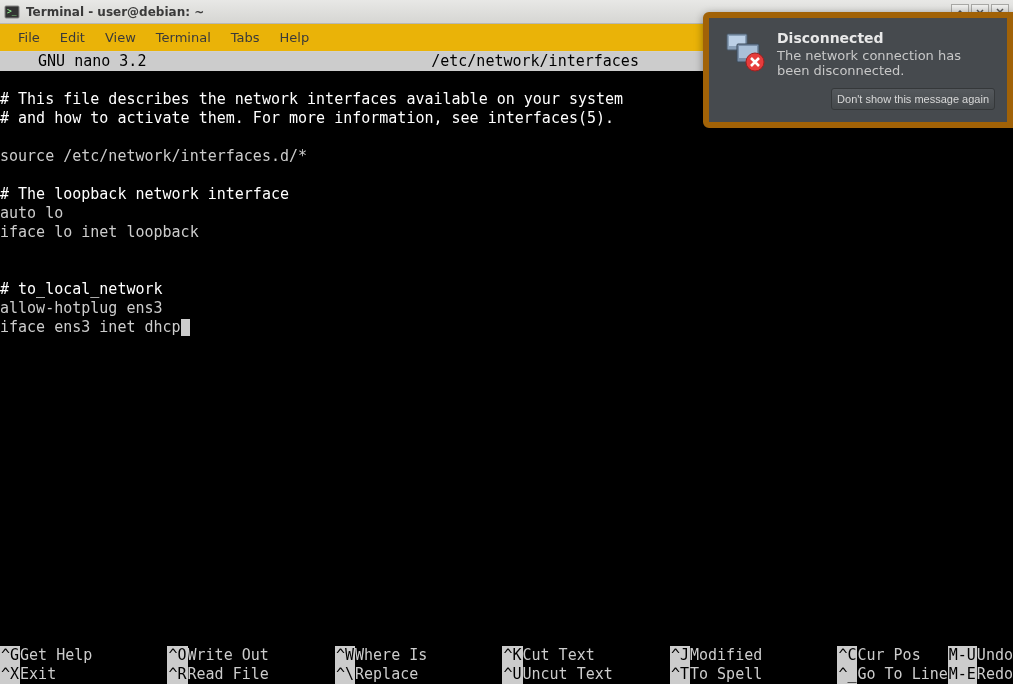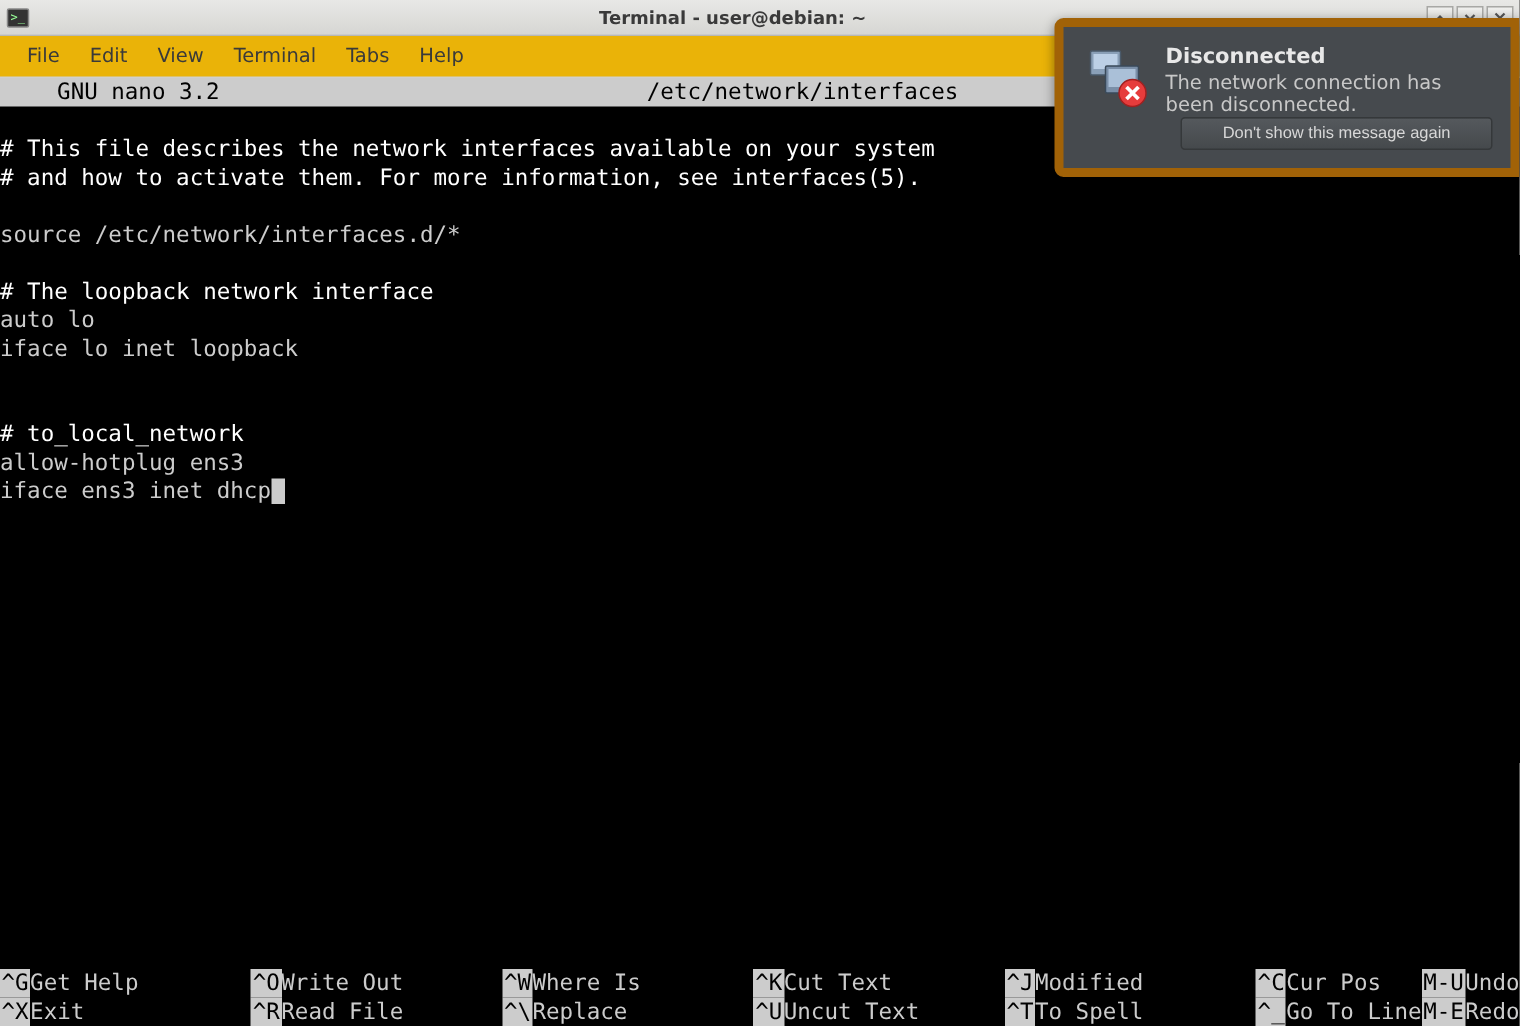--- a/index.html
+++ b/index.html
@@ -22,21 +22,20 @@
     .titlebar-icon {
       width: 16px;
       height: 16px;
       margin-right: 6px;
       display: inline-flex;
       align-items: center;
       justify-content: center;
     }
     .titlebar-title {
       flex: 1;
-      text-align: center;
       font-weight: bold;
       font-size: 12px;
       color: #3a3a3a;
     }
     .window-controls {
       display: flex;
       gap: 2px;
     }
     .win-btn {
       width: 18px;
@@ -144,25 +143,26 @@
     .notif-title {
       font-weight: bold;
       font-size: 14px;
       margin-bottom: 2px;
     }
     .notif-body {
       font-size: 13px;
       color: #c8c8c8;
     }
     .notif-btn {
+      margin-top: 10px;
       align-self: flex-end;
       background: linear-gradient(to bottom, #55595d, #45494c);
       border: 1px solid #35383a;
       border-radius: 3px;
-      padding: 4px 27px;
+      padding: 4px 5px;
       font-size: 11px;
       color: #d8d8d8;
     }
   </style>
 </head>
 <body>
 
 <div class="titlebar">
   <span class="titlebar-icon">
     <svg width="16" height="16" viewBox="0 0 16 16">

